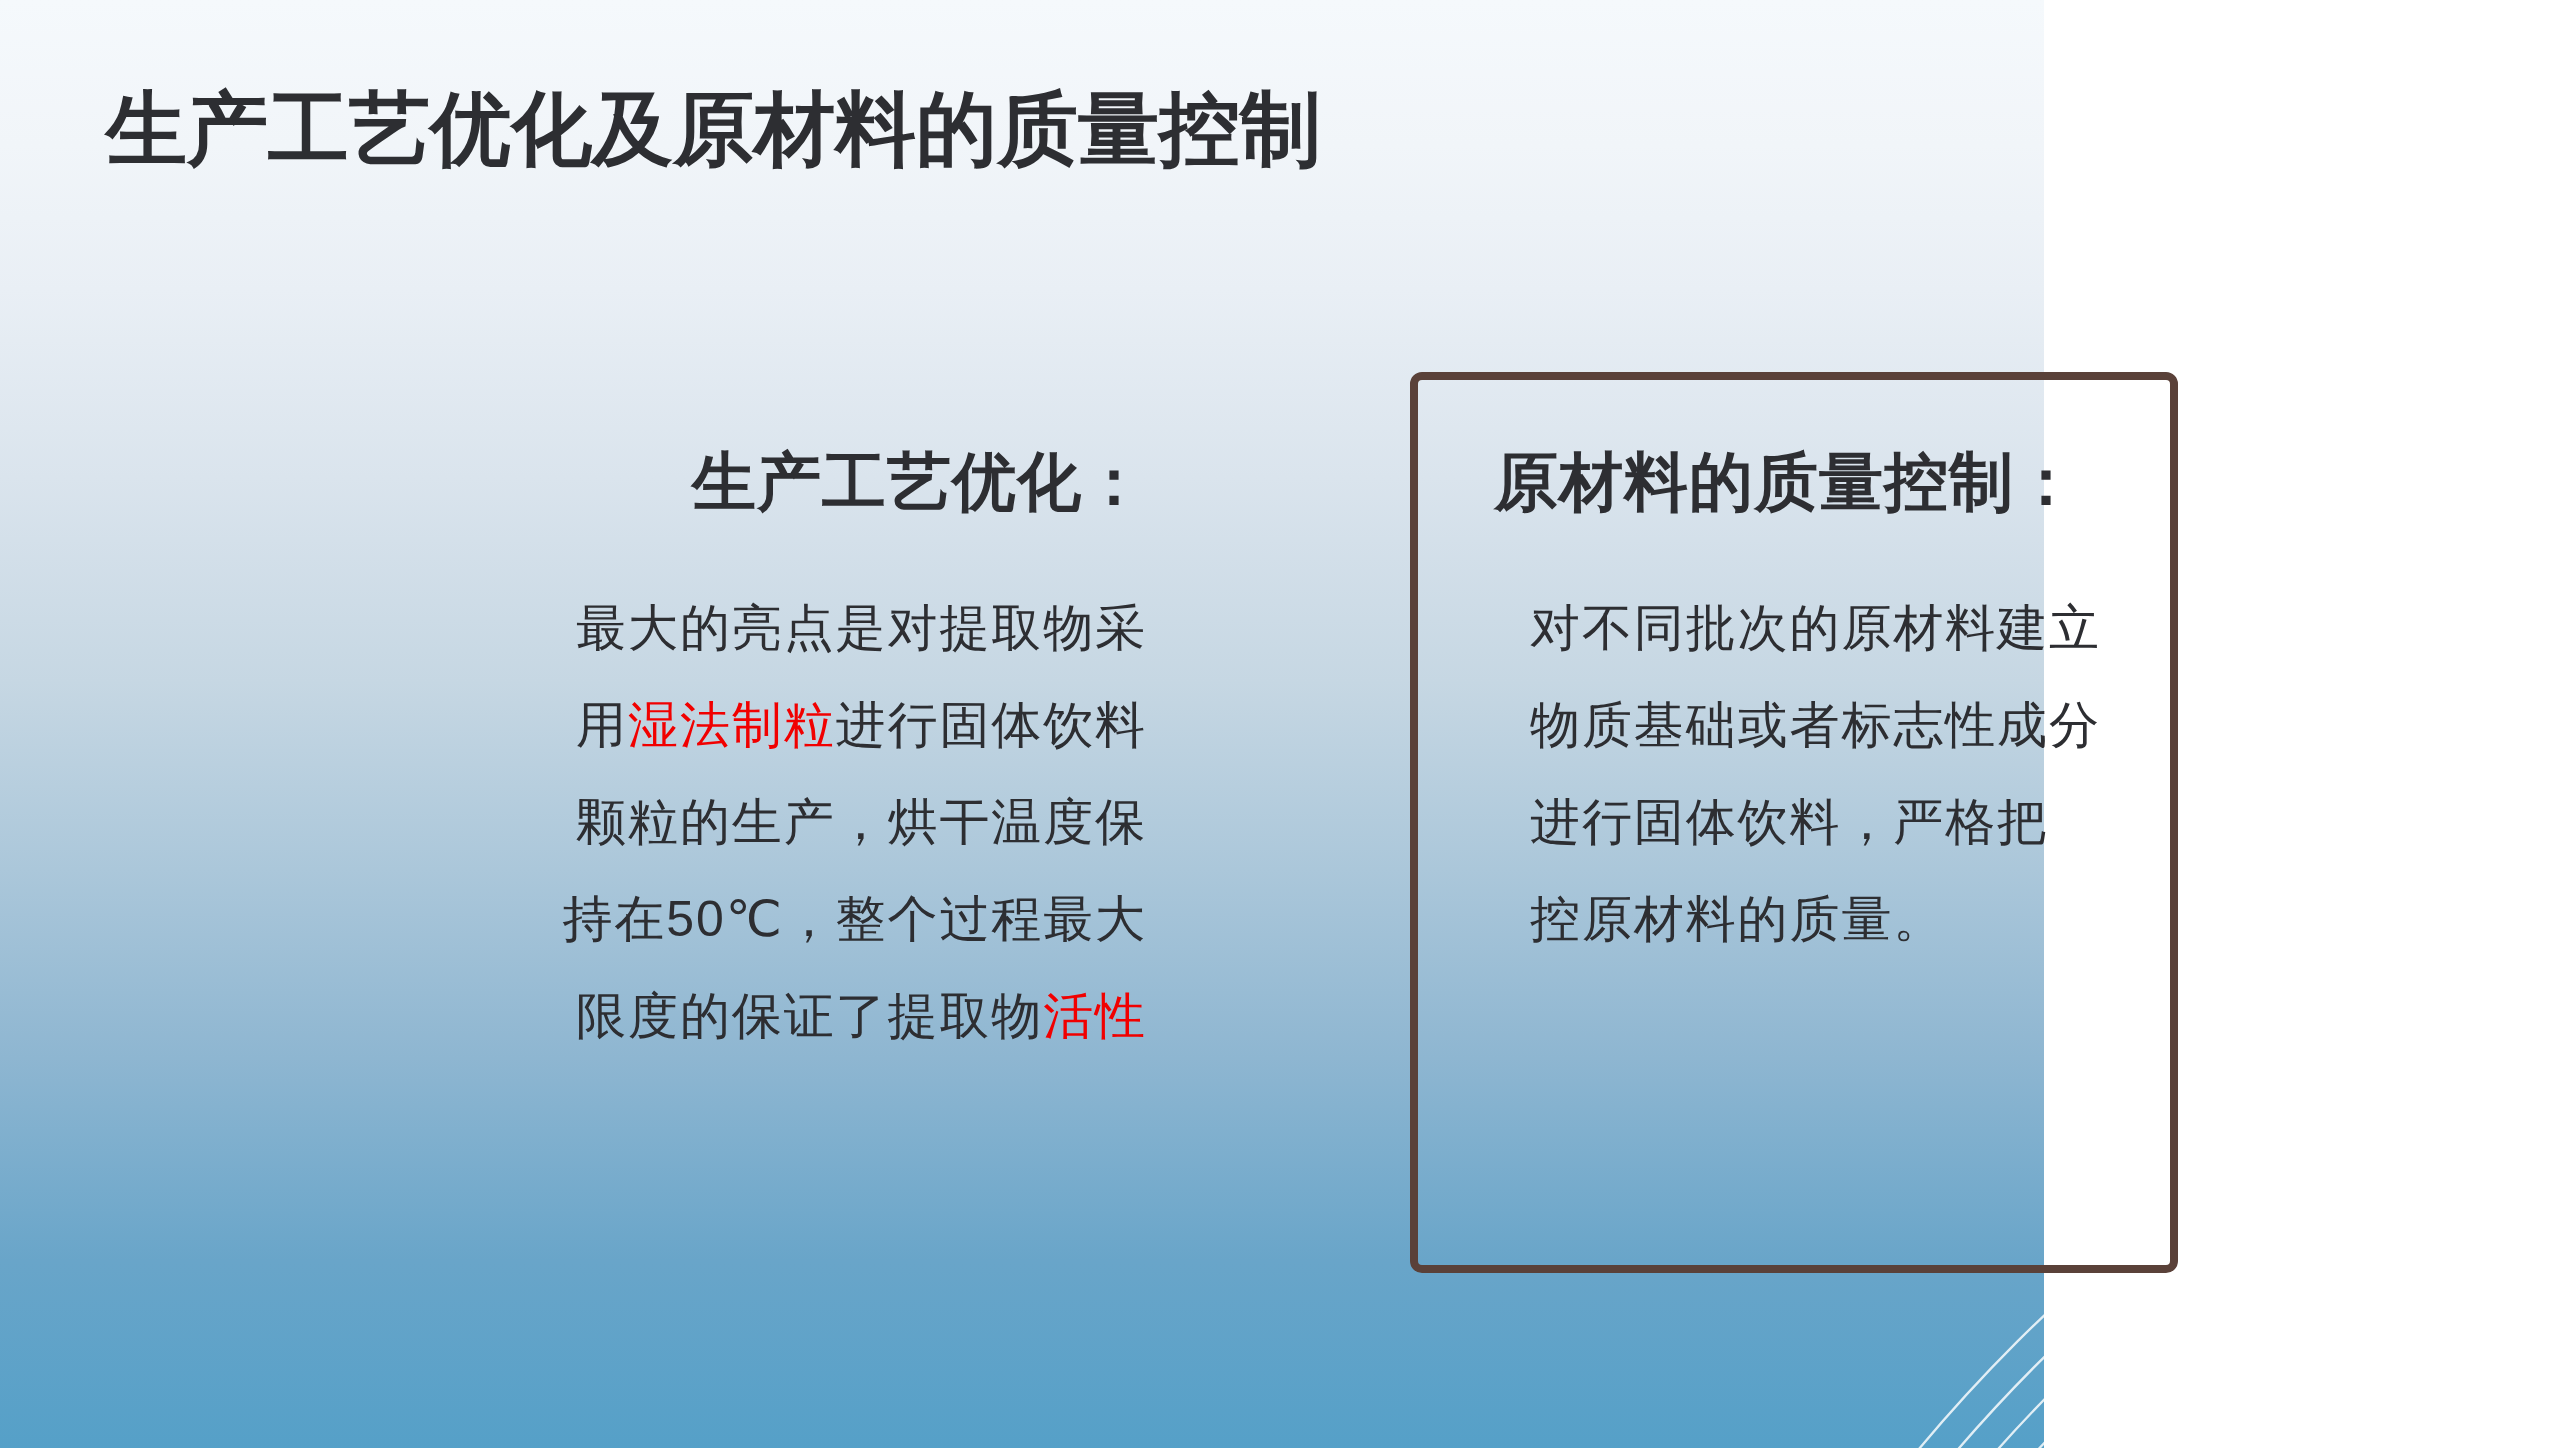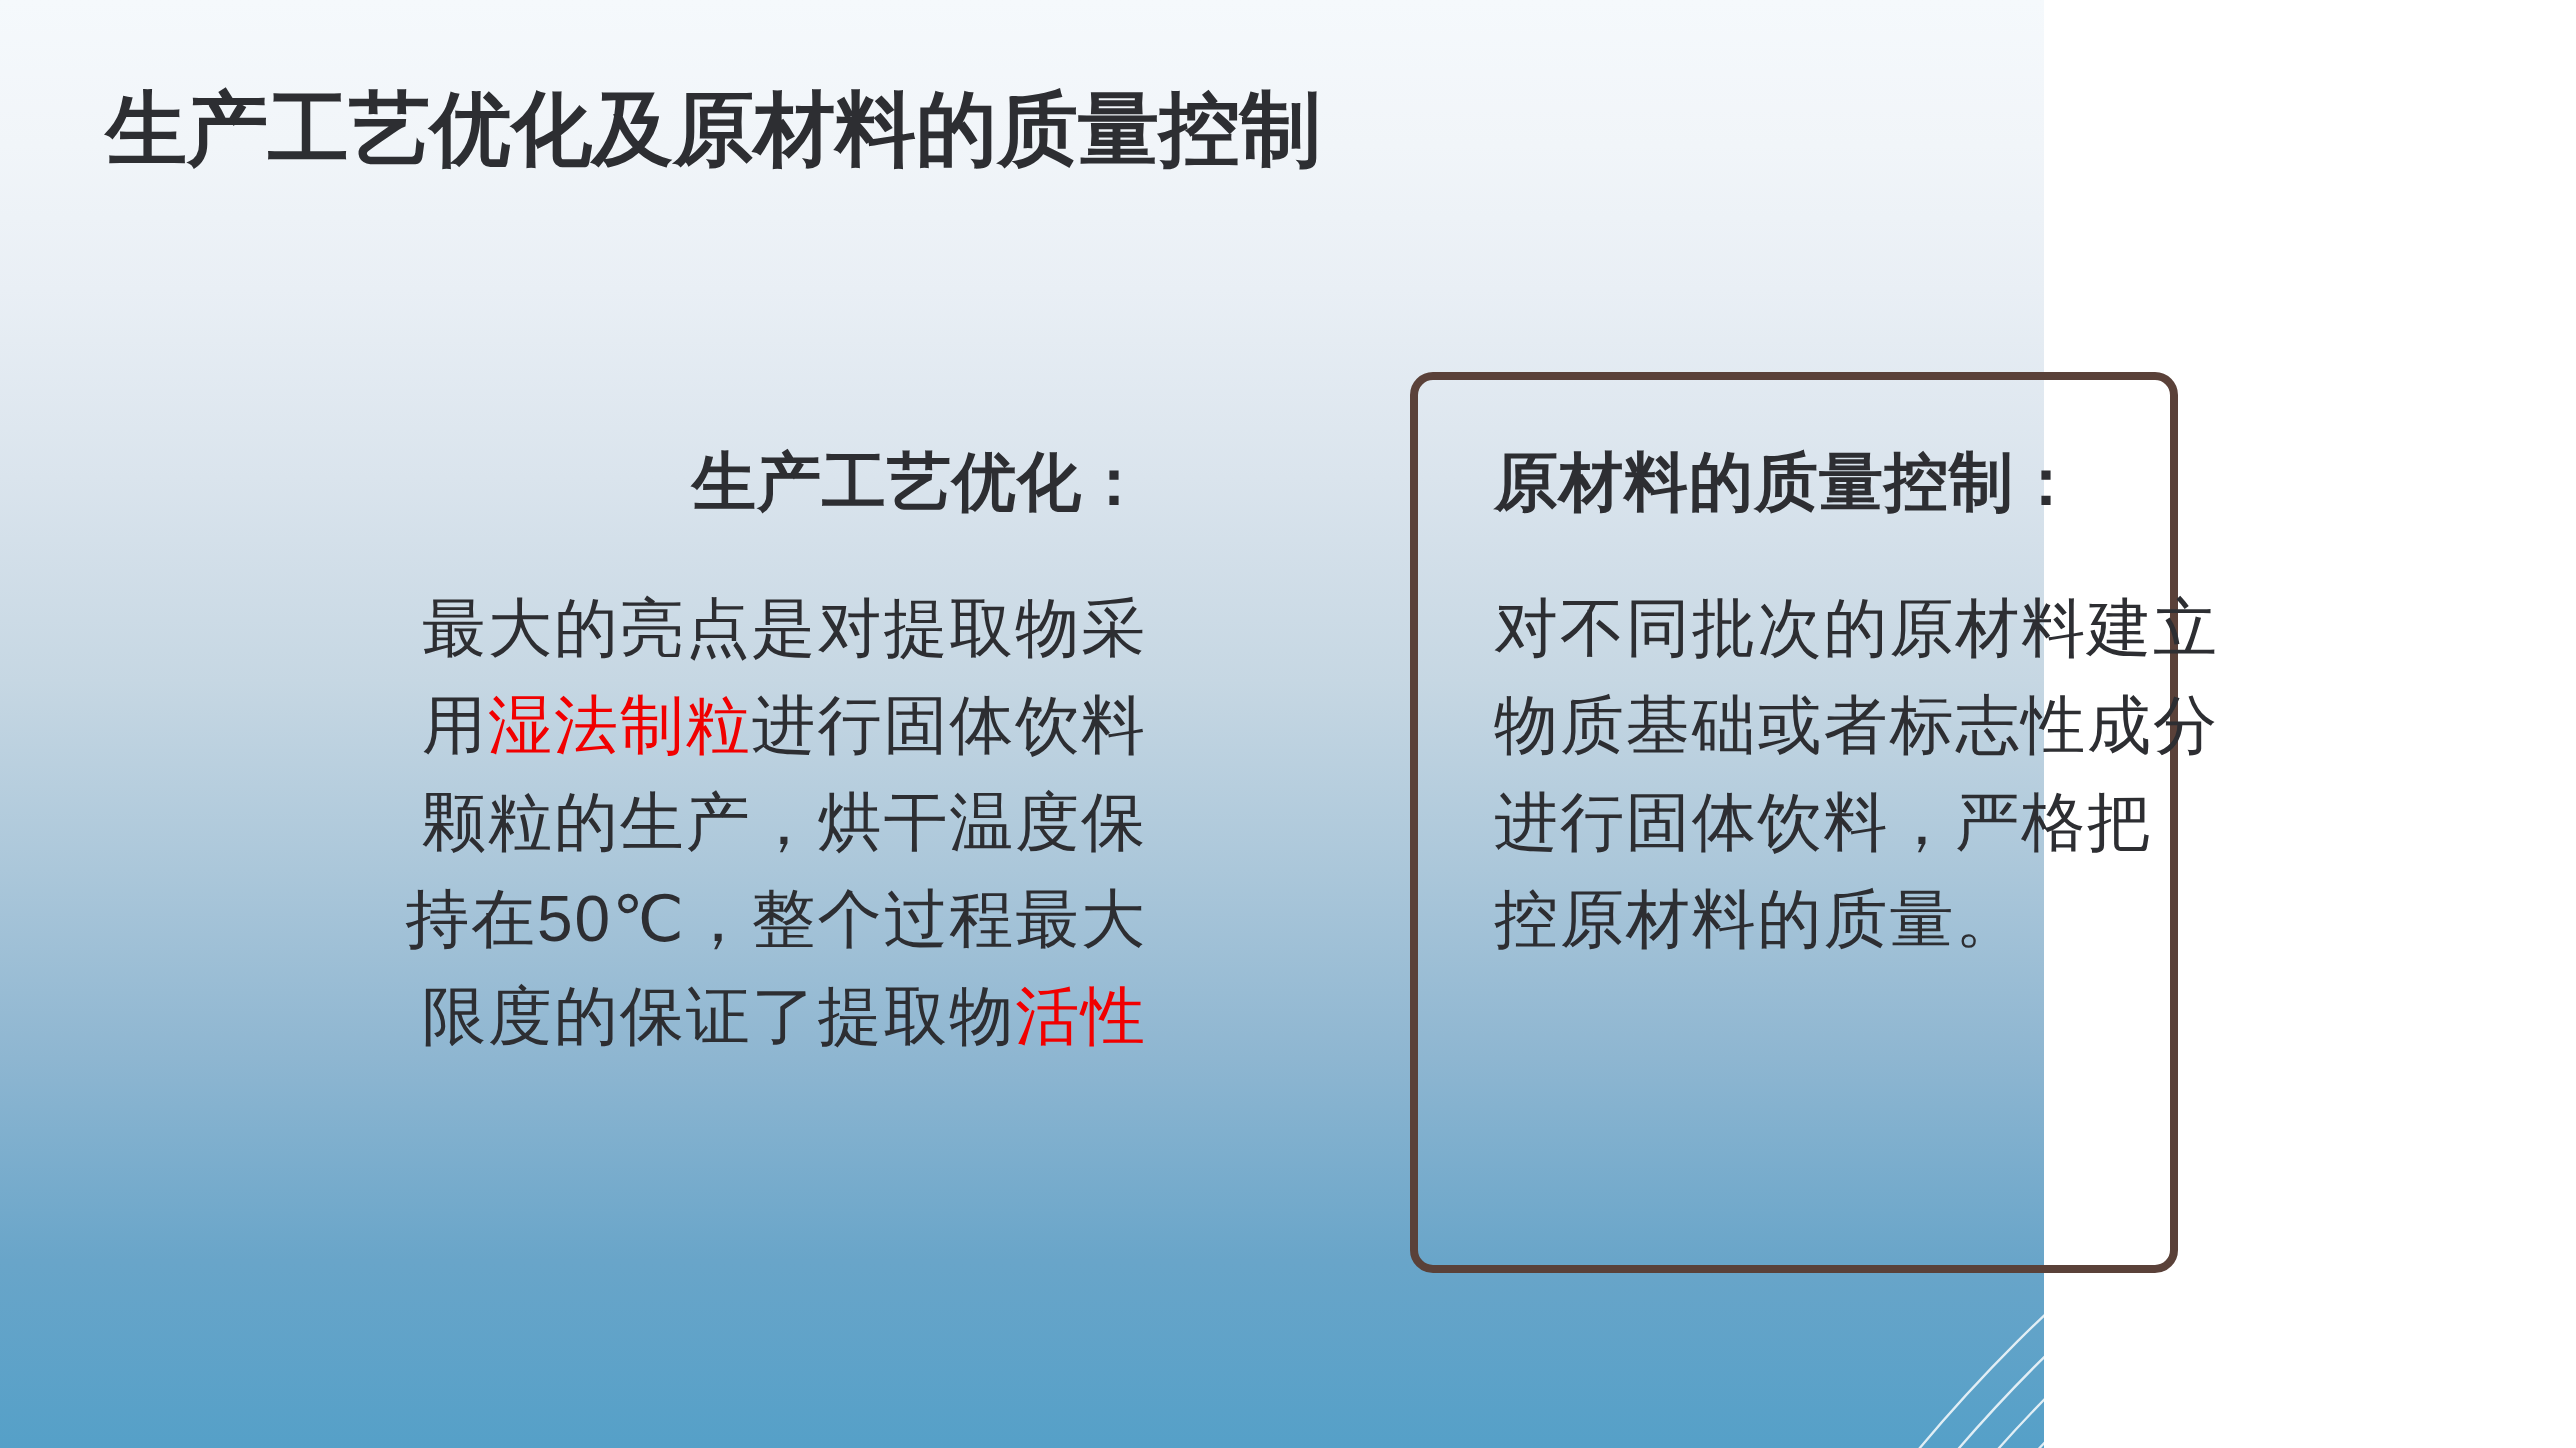--- a/index.html
+++ b/index.html
@@ -53,37 +53,38 @@
   .panel h2{
     font-size:64px;
     line-height:64px;
     letter-spacing:1px;
     font-weight:bold;
     color:var(--dark);
     white-space:nowrap;
   }
   .panel .body{
     margin-top:66px;
-    font-size:64px;
+    font-size:50px;
     line-height:97px;
     letter-spacing:1.9px;
     color:var(--dark);
+    margin-left:36px;
   }
   .tline{white-space:nowrap;height:97px;}
   .tline .red{color:var(--red);}
   .panel-left{
     left:394px;top:450px;
     width:753px;
     text-align:right;
   }
   .panel-right{
     left:1410px;top:372px;
     width:768px;height:901px;
     border:8.7px solid var(--brown);
-    border-radius:23px;
+    border-radius:12px;
     padding:70px 0 0 76px;
     background:transparent;
   }
 </style>
 </head>
 <body>
 
 <div class="slide">
 
   <svg class="waves" viewBox="0 0 2667 1500">

